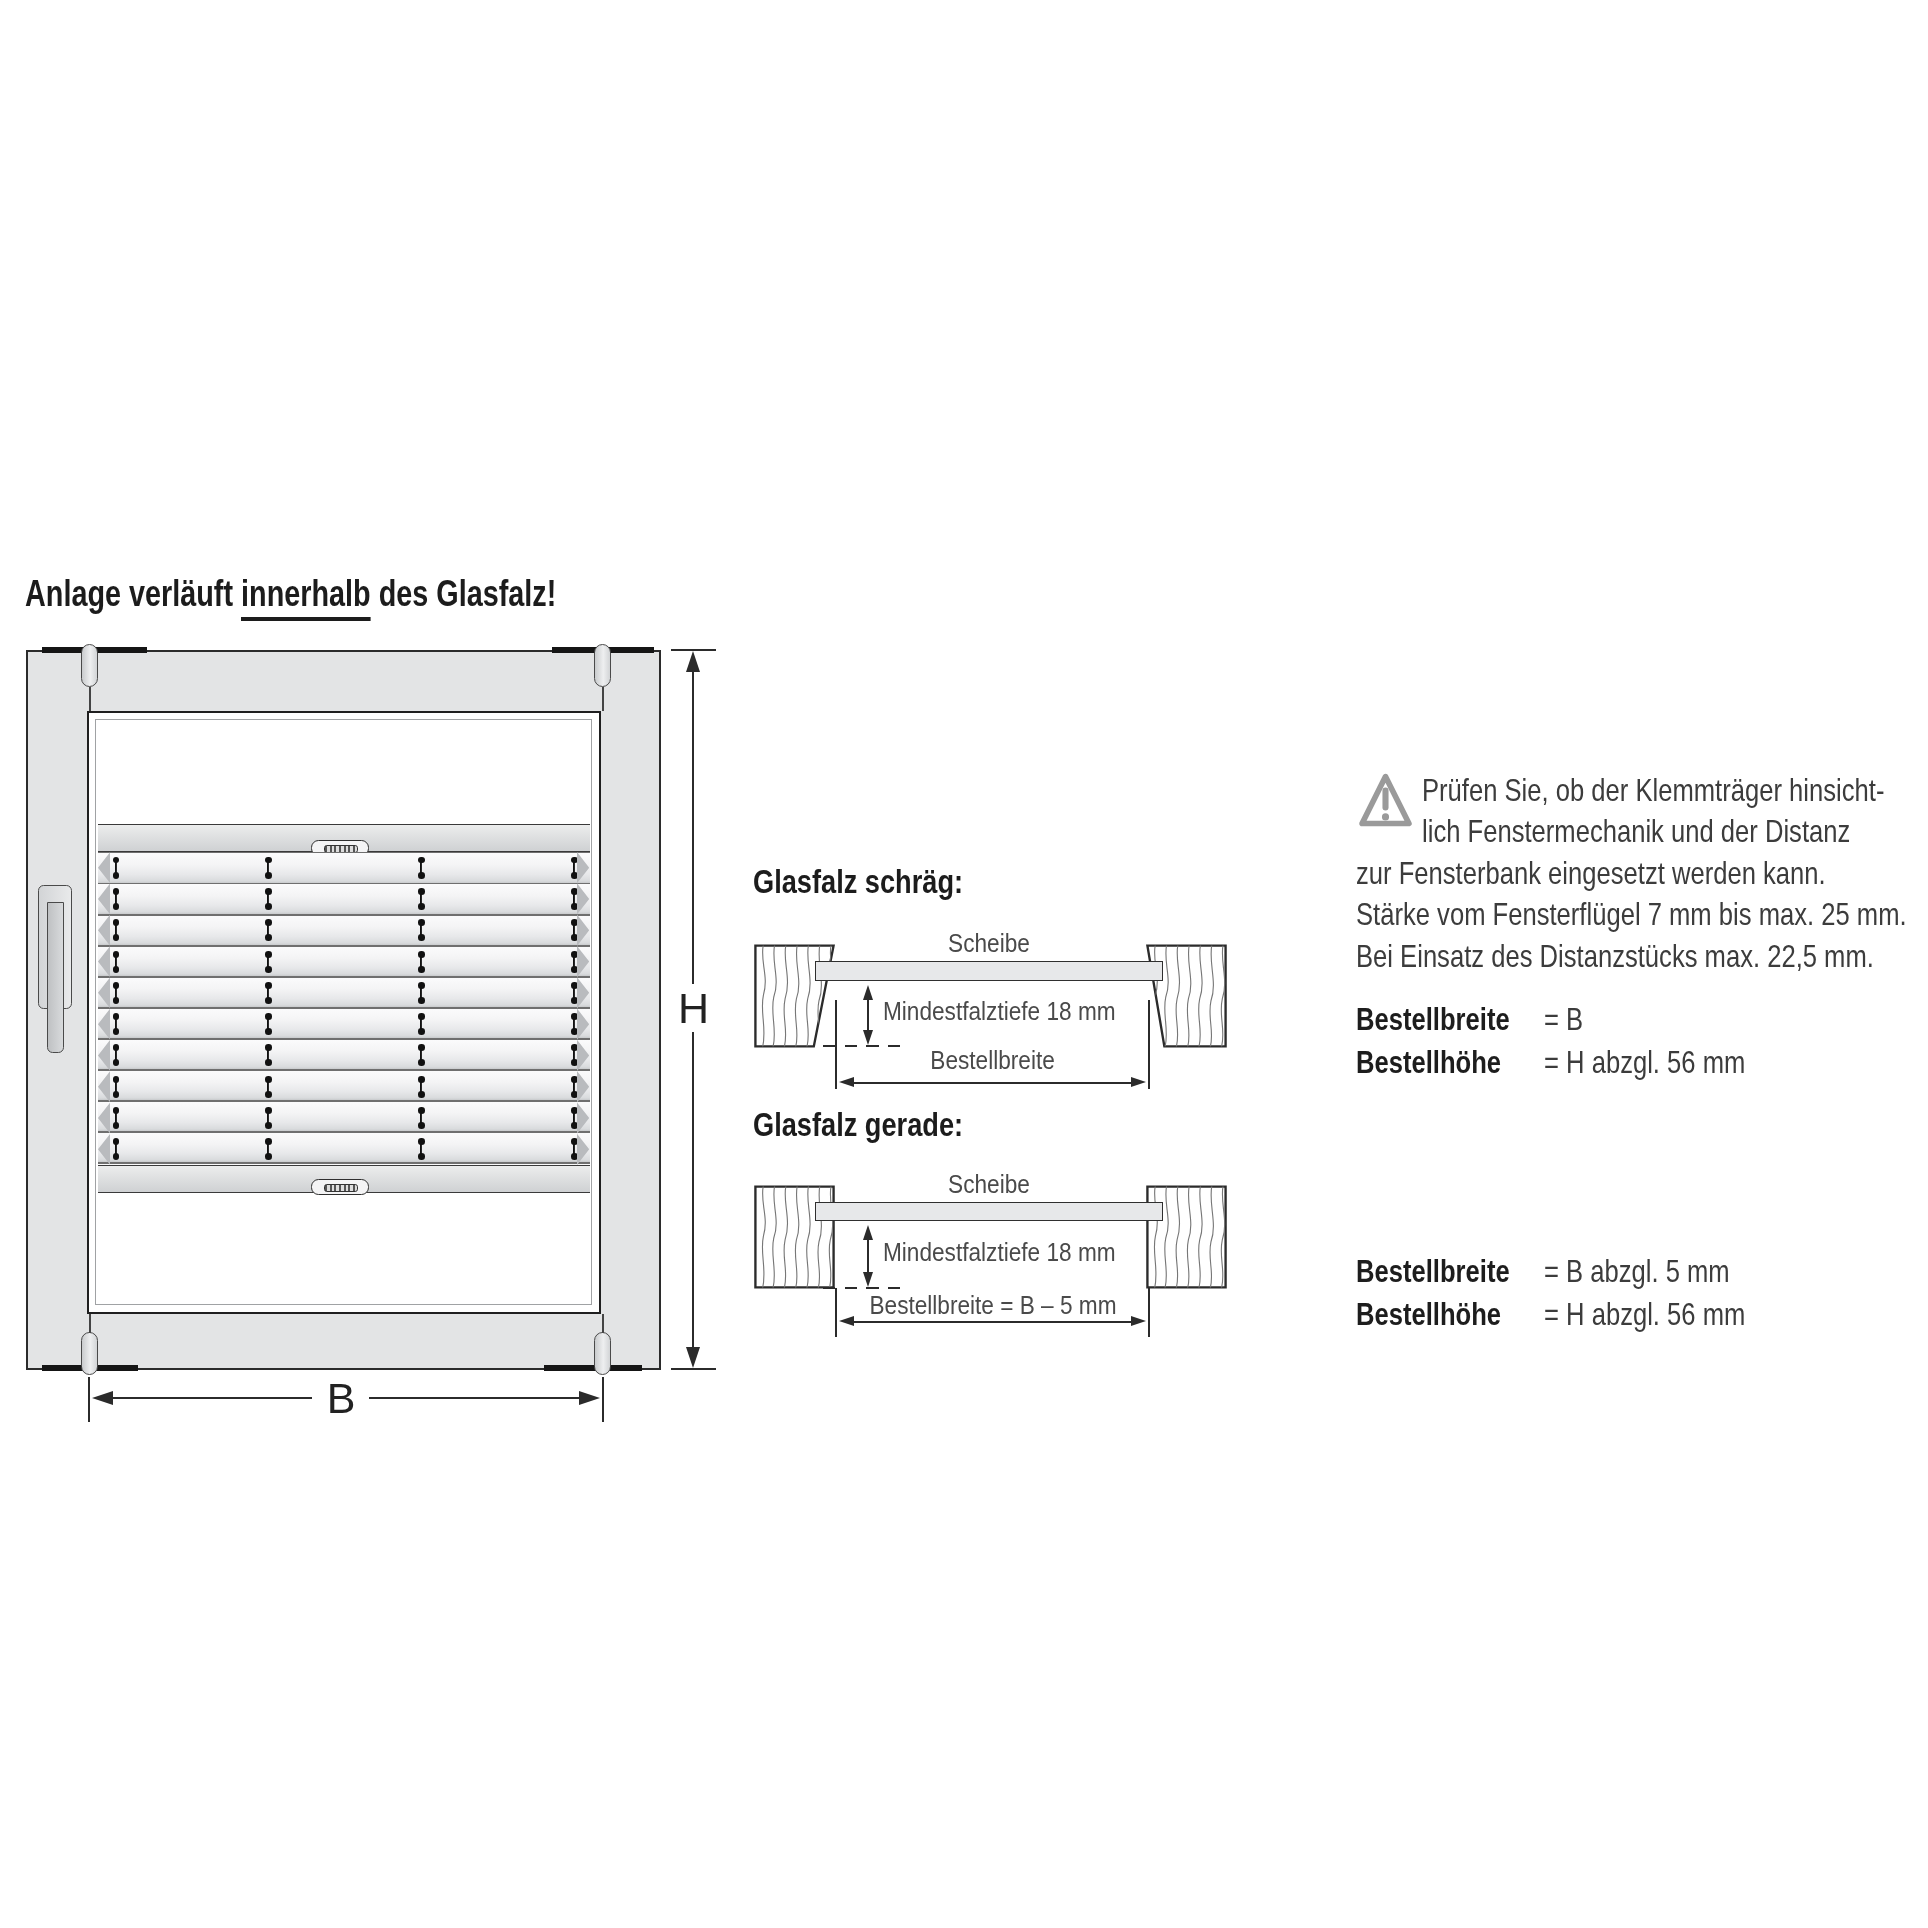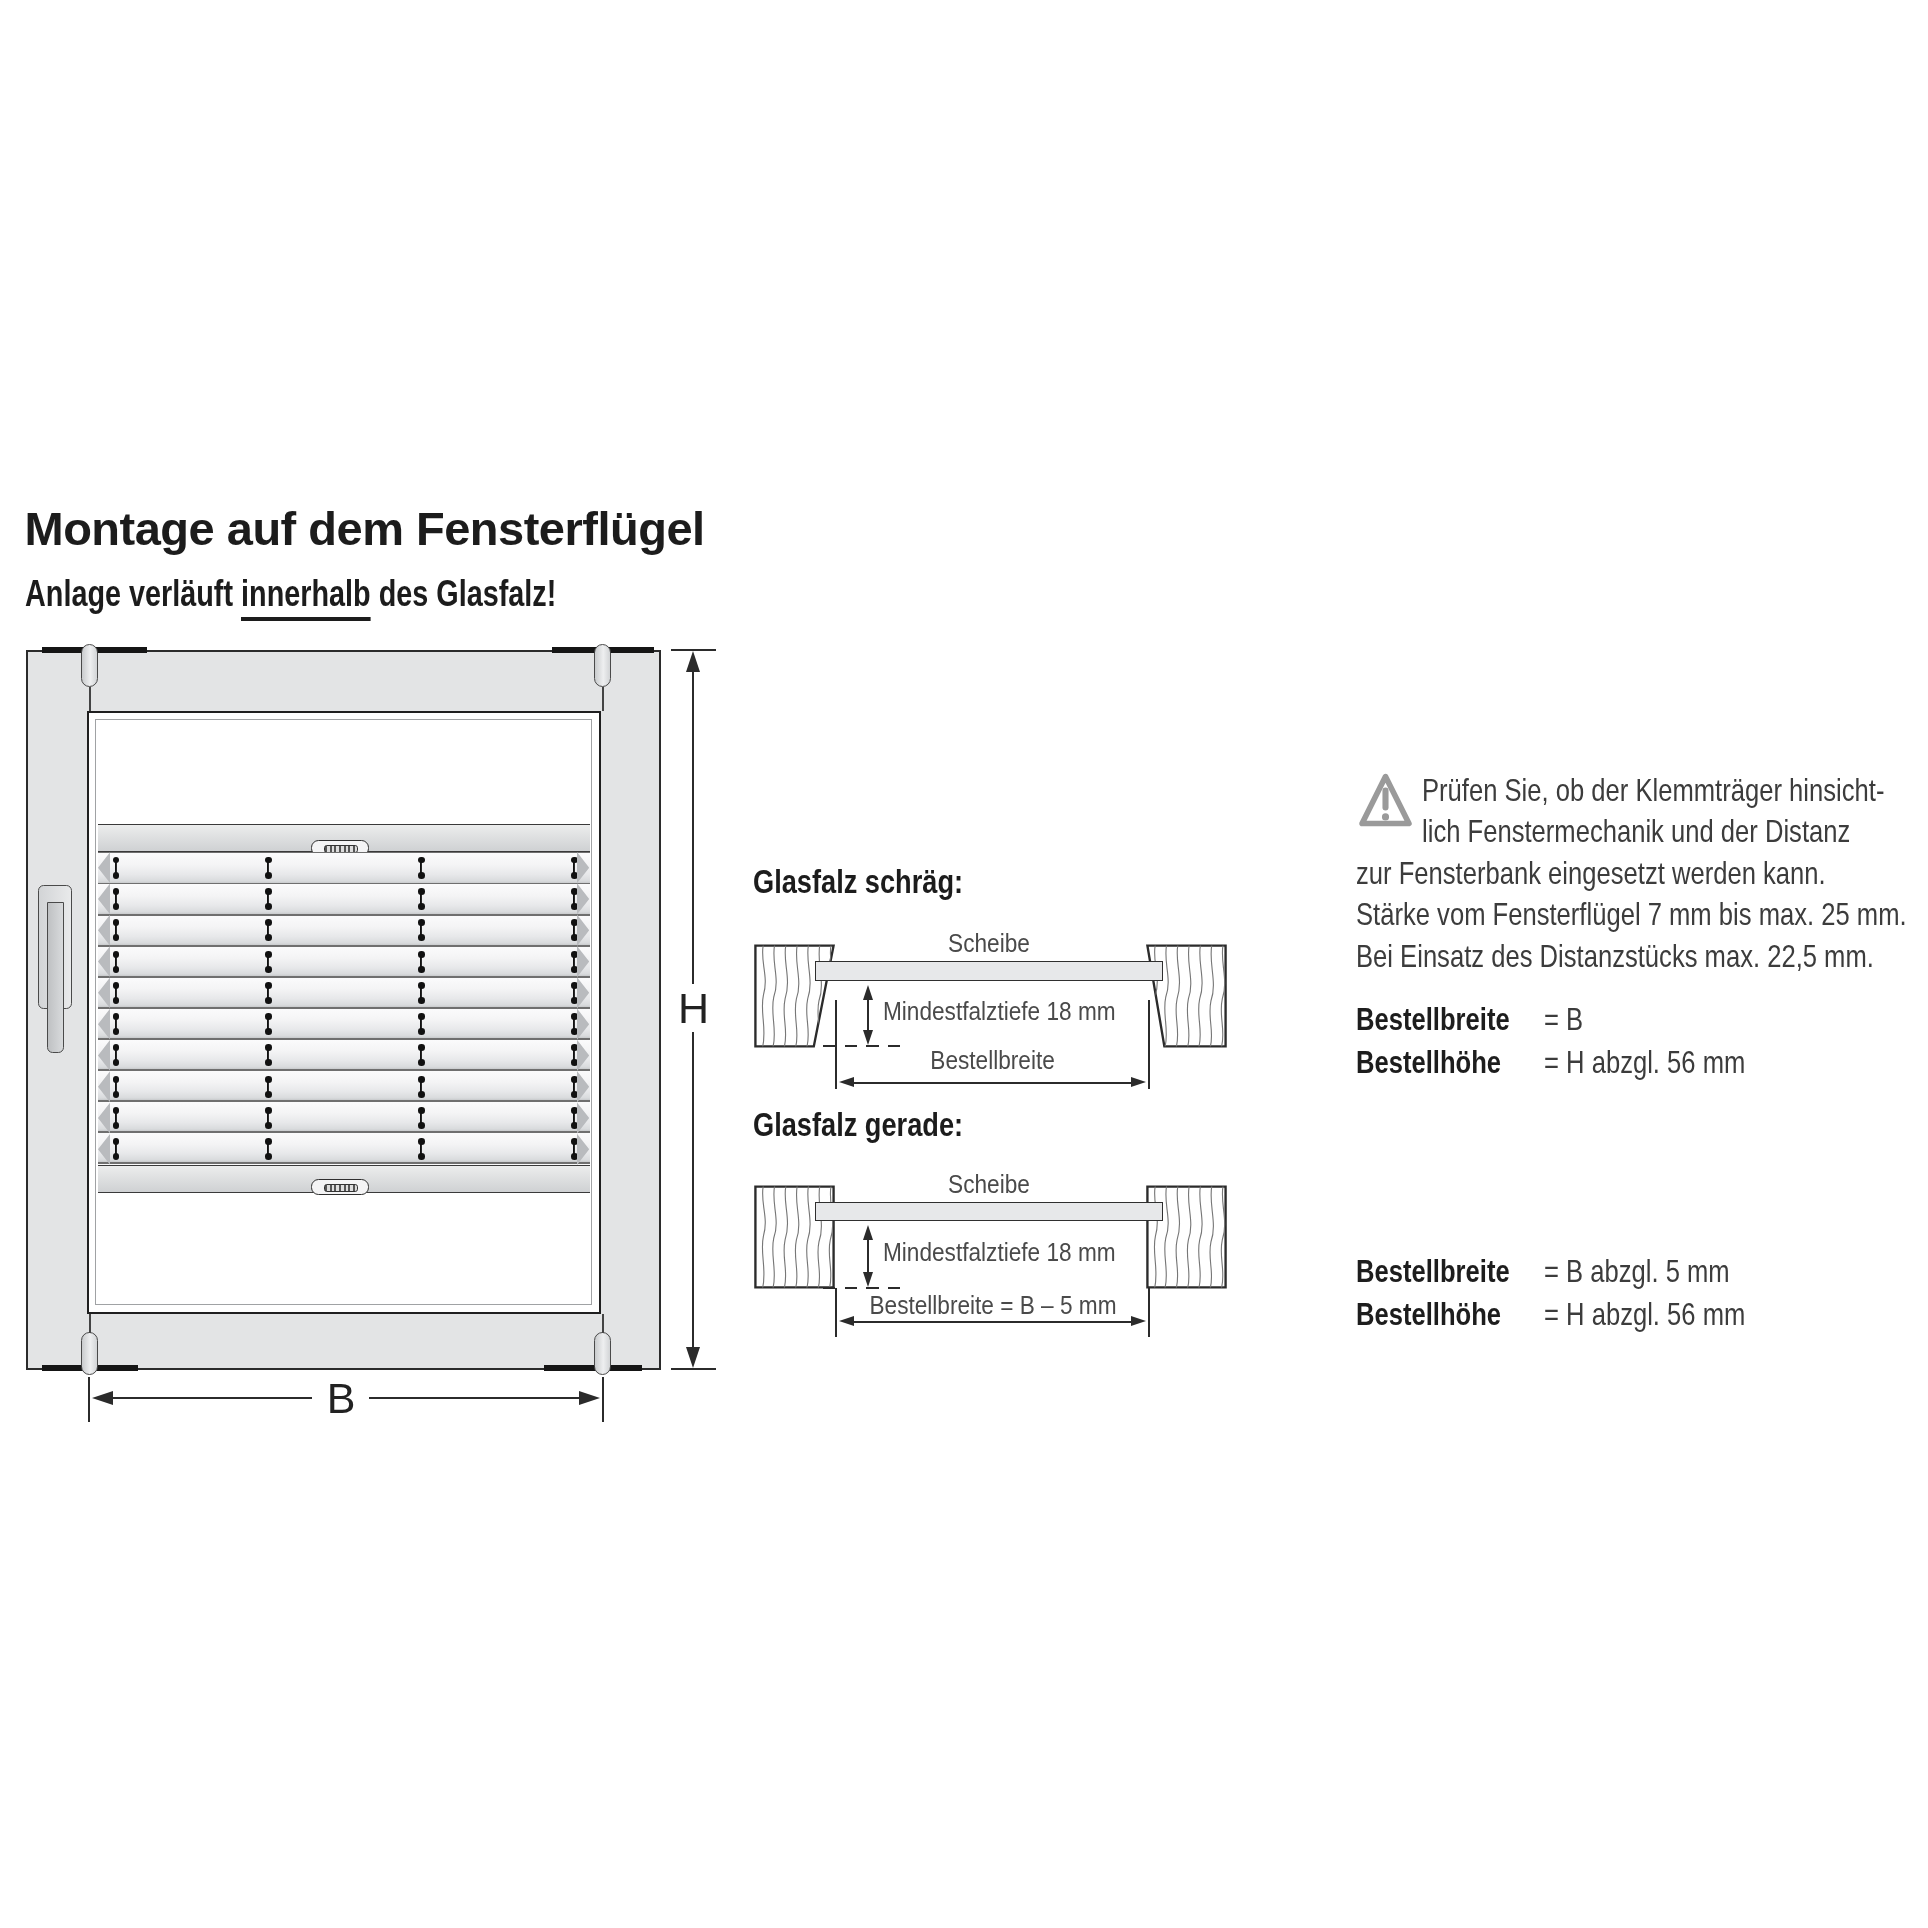--- a/index.html
+++ b/index.html
@@ -94,21 +94,20 @@
         <path d="M1.5 1.5 L84.5 1.5 L84.5 108.5 L19.5 108.5 Z"></path>
       </clipPath>
     <clipPath id="cpC">
         <path d="M1.5 1.5 L84.5 1.5 L84.5 108.5 L1.5 108.5 Z"></path>
       </clipPath>
   </defs>
 </svg>
 
 <div id="page">
 
-  <div class="abs page-title nowrap" style="left:24.5px;top:505px;">Montage auf dem Fensterflügel</div>
   <div class="abs page-sub nowrap cx80" style="left:24.5px;top:576px;"><span>Anlage verläuft </span><span class="ul">innerhalb</span><span> des Glasfalz!</span></div>
 
   <div>
     <div class="abs frame"></div>
     <div class="abs edgebar" style="left:42px;top:647px;width:105px;"></div>
     <div class="abs edgebar" style="left:552px;top:647px;width:102px;"></div>
     <div class="abs edgebar" style="left:42px;top:1365px;width:96px;"></div>
     <div class="abs edgebar" style="left:544px;top:1365px;width:98px;"></div>
 
     <div class="abs clamp" style="left:81px;top:644px;"></div>

